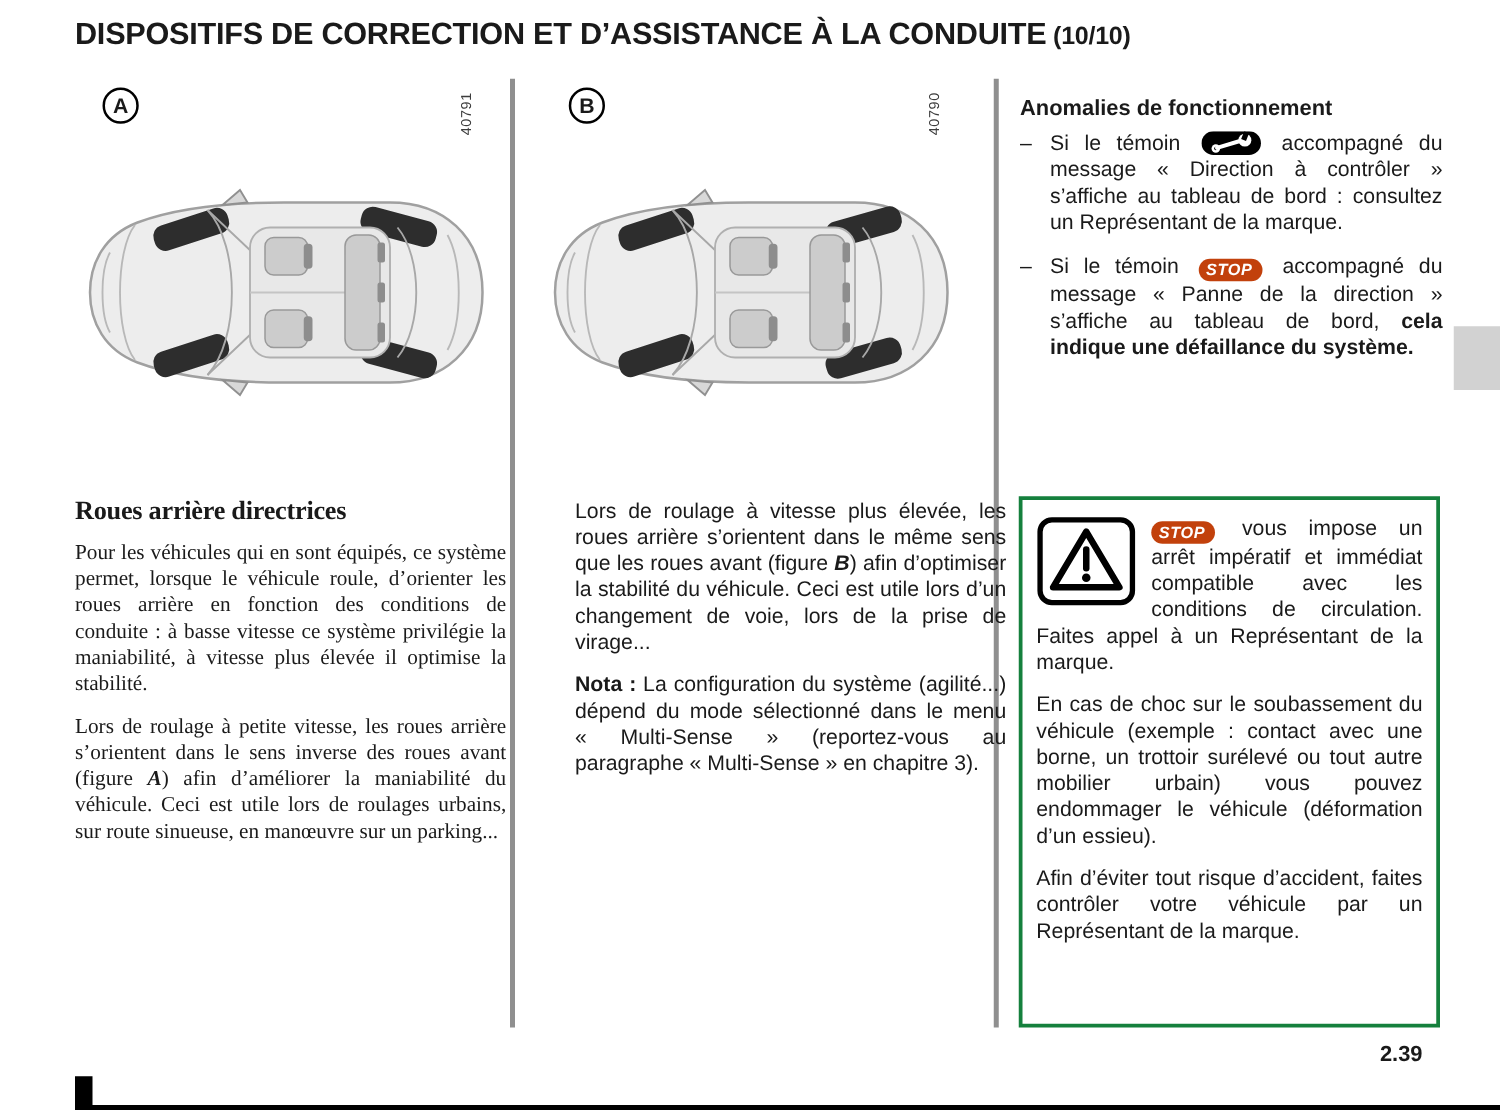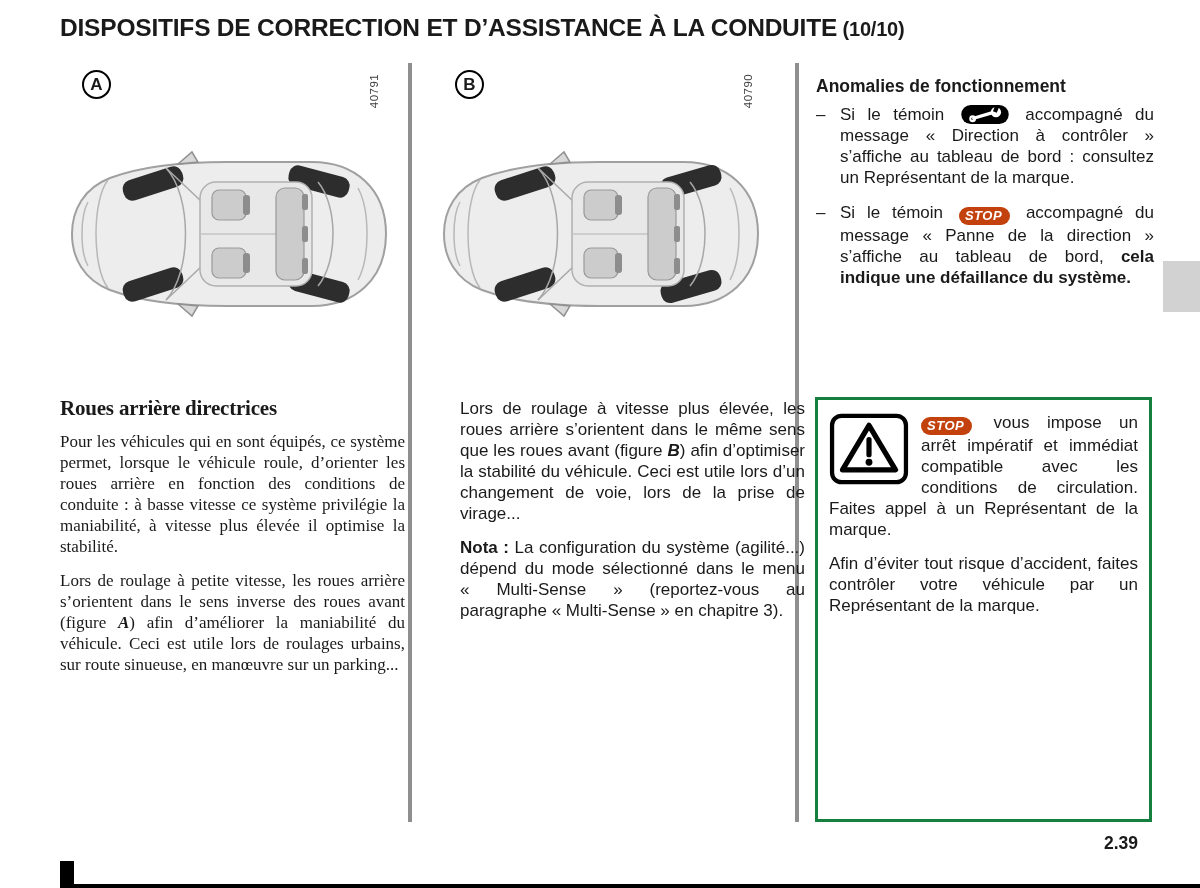--- a/index.html
+++ b/index.html
@@ -160,19 +160,20 @@
 </div>
 
 <div class="warning-box">
   <svg class="warn-icon" viewBox="0 0 84 76">
     <rect x="3" y="3" width="78" height="70" rx="10" fill="#fff" stroke="#000" stroke-width="4.5"></rect>
     <path d="M42 13 L70 60 L14 60 Z" fill="#fff" stroke="#000" stroke-width="5.5" stroke-linejoin="round"></path>
     <line x1="42" y1="28" x2="42" y2="44" stroke="#000" stroke-width="5.5" stroke-linecap="round"></line>
     <circle cx="42" cy="52" r="3.6" fill="#000"></circle>
   </svg>
   <p><span class="stop-badge" style="margin-left:0;">STOP</span><span> vous impose un arrêt impératif et immédiat compatible avec les conditions de circulation. Faites appel à un Représentant de la marque.</span></p>
+  <p>En cas de choc sur le soubassement du véhicule (exemple&nbsp;: contact avec une borne, un trottoir surélevé ou tout autre mobilier urbain) vous pouvez endommager le véhicule (déformation d’un essieu).</p>
   <p>Afin d’éviter tout risque d’accident, faites contrôler votre véhicule par un Représentant de la marque.</p>
 </div>
 
 <div class="side-tab"></div>
 <div class="page-number">2.39</div>
 <div class="footer-block"></div>
 <div class="footer-line"></div>
 
 </body></html>

